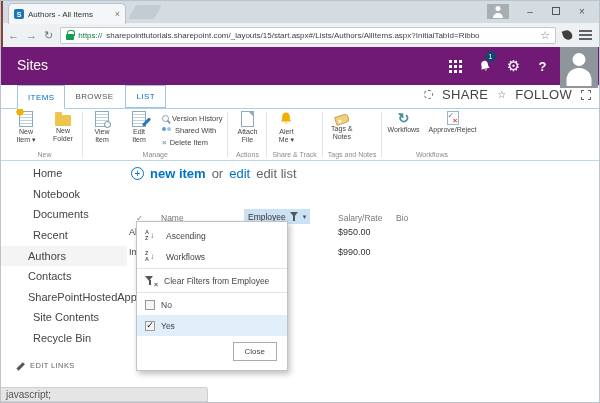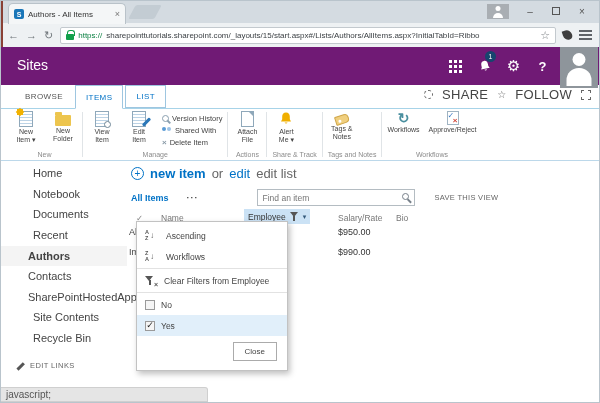--- a/index.html
+++ b/index.html
@@ -95,21 +95,21 @@
 .i-appr{width:12px;height:14px;border:1px solid #9fb3c2;background:#fff;position:relative}
 .i-appr::before{content:"✓";position:absolute;left:0;top:-1px;font-size:8px;color:#3b78c3}
 .i-appr::after{content:"×";position:absolute;right:0;bottom:-1px;font-size:8px;color:#d04437;font-weight:bold}
 .bell-wrap{position:relative;display:flex;align-items:center;justify-content:center}
 
 
 .page{position:absolute;left:0;top:160px;width:100%;height:226px;background:#fff}
 .sidebar{position:absolute;left:0;top:2px;width:126px}
 .snav{font-size:11px;color:#444;padding:4px 0 4px 32px;line-height:1.15;cursor:default}
 .snav.indent{padding-left:27px}
-.snav.active{background:#f4f4f4;font-weight:bold}
+.snav.active{background:#f4f4f4;font-weight:normal}
 .edit-links{margin-top:12px;display:flex;align-items:center;gap:5px;padding-left:14px;font-size:7.5px;color:#666;letter-spacing:.4px}
 .pencil-icon{width:10px;height:10px;position:relative}
 .pencil-icon::before{content:"";position:absolute;left:1px;top:4px;width:9px;height:2.5px;background:#555;transform:rotate(-45deg)}
 
 .main{position:absolute;left:130px;top:0;right:0;height:100%}
 .heading{position:absolute;left:0;top:5px;display:flex;align-items:center;gap:6px;font-size:13px;white-space:nowrap}
 .plus-circle{width:13px;height:13px;border:1.5px solid #0072c6;border-radius:50%;color:#0072c6;font-size:10px;line-height:1;display:flex;align-items:center;justify-content:center}
 .h-newitem{color:#0072c6;font-weight:bold}
 .h-gray{color:#666}
 .h-edit{color:#0072c6}
@@ -226,22 +226,22 @@
           <span>⚙</span>
         </div>
       <div class="sicon help-glyph">
           <span>?</span>
         </div>
     </div>
   </div>
   <div class="avatar"></div>
 
   <div class="ribbon-tabs">
+    <div class="rtab boxed active">ITEMS</div>
     <div class="rtab">BROWSE</div>
-    <div class="rtab boxed active">ITEMS</div>
     <div class="rtab boxed">LIST</div>
   </div>
   <div class="ribbon-right">
     <span class="share-icon"></span>
     <span class="small-label">SHARE</span>
     <span class="follow-star">☆</span>
     <span class="small-label">FOLLOW</span>
     <span class="focus-icon"></span>
   </div>
 
@@ -366,29 +366,20 @@
 
     <div class="main">
       <div class="heading">
         <span class="plus-circle">+</span>
         <span class="h-newitem">new item</span>
         <span class="h-gray">or</span>
         <span class="h-edit">edit</span>
         <span class="h-gray">edit list</span>
       </div>
 
-      <div class="toolbar">
-        <span class="view-name">All Items</span>
-        <span class="more">···</span>
-        <span class="searchbox">
-          <input type="text" placeholder="Find an item" style="">
-          <span class="mag"></span>
-        </span>
-        <span class="save-view">SAVE THIS VIEW</span>
-      </div>
 
       <div class="thead">
         <span class="th th-check">✓</span>
         <span class="th th-name">Name</span>
         <span class="chip">
           <span>Employee</span>
           <span class="funnel"></span>
           <span class="chip-caret">▾</span>
         </span>
         <span class="th th-salary">Salary/Rate</span>

